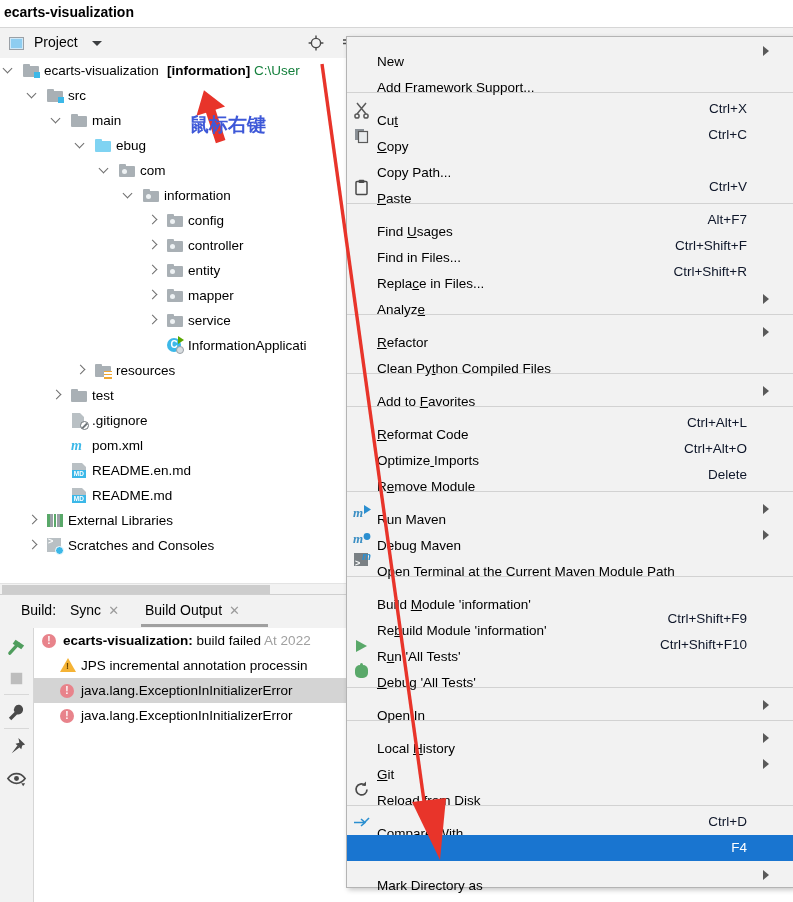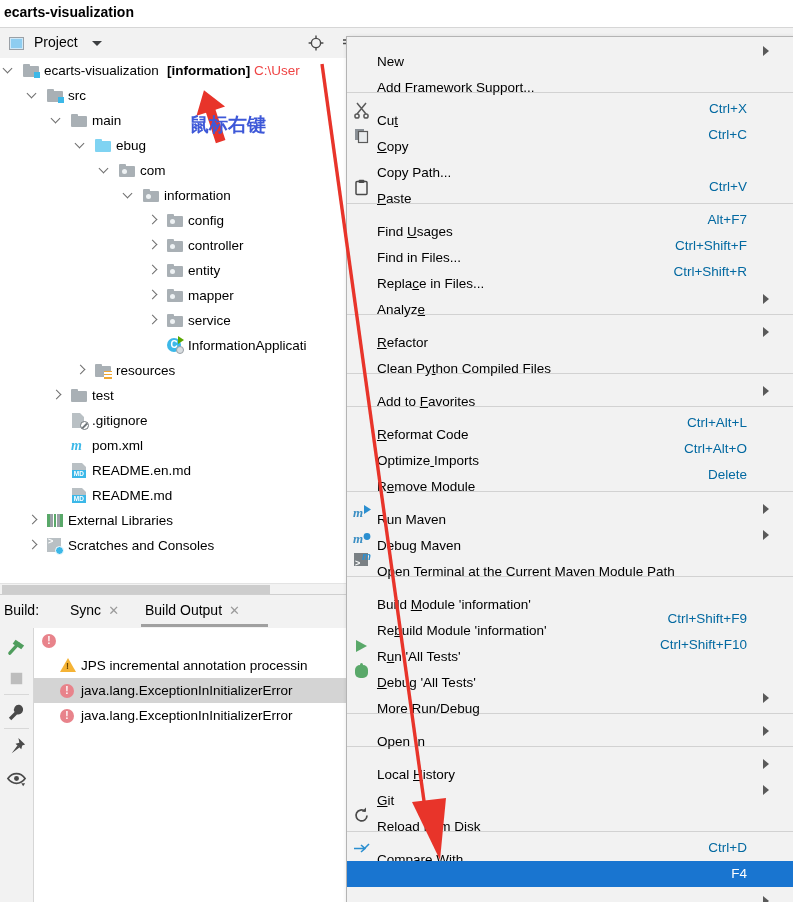--- a/index.html
+++ b/index.html
@@ -43,21 +43,21 @@
 
   
   #tree{
     position:absolute;left:0;top:58px;width:793px;height:525px;
     background:#ffffff;overflow:hidden;
   }
   .row{position:relative;height:25px;white-space:nowrap;}
   .row .lbl{
     position:absolute;top:4px;font-size:13.5px;color:#000;line-height:17px;
   }
-  .row .sub{color:#ef4444;font-weight:normal;}
+  .row .sub{color:#15803d;font-weight:normal;}
   .arrow{
     position:absolute;top:8px;width:9px;height:9px;
   }
   .arrow:before{
     content:"";position:absolute;left:1px;top:0px;width:6px;height:6px;
     border-right:1.7px solid #6e6e6e;border-bottom:1.7px solid #6e6e6e;
     transform:rotate(-45deg);
   }
   .arrow.down:before{transform:rotate(45deg);top:-1px;left:0px;}
 
@@ -146,21 +146,21 @@
 
   
   #build-panel{
     position:absolute;left:0;top:594px;width:793px;height:308px;background:#fff;
     border-top:1px solid #cfcfcf;
   }
   #build-tabs{
     position:absolute;left:0;top:0;width:793px;height:33px;background:#f2f2f2;
     border-bottom:1px solid #d6d6d6;
   }
-  #build-tabs .bl{position:absolute;left:4px;top:7px;font-size:14px;}
+  #build-tabs .bl{position:absolute;left:21px;top:7px;font-size:14px;}
   .btab{position:absolute;top:7px;font-size:14px;color:#000;text-align:right;}
   .btab .x{color:#9a9a9a;font-size:13px;margin-left:7px;}
   #tab-sync{left:70px;}
   #tab-build-output{left:145px;}
   #tab-underline{position:absolute;left:141px;top:29px;width:127px;height:3px;background:#a0a0a0;}
 
   #build-left-tools{
     position:absolute;left:0;top:33px;width:33px;height:275px;background:#f2f2f2;
     border-right:1px solid #d6d6d6;
   }
@@ -192,21 +192,21 @@
     position:absolute;left:346px;top:36px;width:446px;
     background:#f2f2f2;border:1px solid #b4b4b4;
     box-shadow:2px 2px 5px rgba(0,0,0,.22);
     z-index:50;
     font-size:13.5px;
   }
   .mi{position:relative;height:26px;line-height:26px;white-space:nowrap;cursor:default;}
   .mi.hl{background:#1975d0;}
   .mi .mlabel{position:absolute;left:30px;top:0;color:#000;margin-top:12px;}
   .mi.hl .mlabel{color:#fff;}
-  .mi .mkey{position:absolute;right:46px;top:0;color:#0369a1;}
+  .mi .mkey{position:absolute;right:46px;top:0;color:#0f172a;}
   .mi.hl .mkey{color:#fff;}
   .mi .msub{
     position:absolute;right:24px;top:9px;width:0;height:0;
     border-top:5px solid transparent;border-bottom:5px solid transparent;border-left:6px solid #5a5a5a;
   }
   .mi .mico{position:absolute;left:5px;top:4px;width:19px;height:19px;}
   .msep{height:1px;background:#d2d2d2;margin:3px 0;}
   .u{text-decoration:underline;}
   .i-mvn{
     position:absolute;left:1px;top:1px;font-style:italic;font-weight:bold;font-size:13px;color:#3b8fc4;
@@ -462,20 +462,21 @@
     <svg class="ltool" style="top:140px" viewBox="0 0 22 22">
       <path d="M2 11s3.6-5 9-5 9 5 9 5-3.6 5-9 5-9-5-9-5z" fill="none" stroke="#4a4a4a" stroke-width="1.8"></path>
       <circle cx="11" cy="11" r="2.6" fill="#4a4a4a"></circle>
       <path d="M16 16l4 0-2 3z" fill="#4a4a4a"></path>
     </svg>
   </div>
 
   <div id="build-rows">
       <div class="brow">
         <div class="err-ic" style="left: 8px;">!</div>
+        <div class="btxt" style="left: 29px;"><b>ecarts-visualization:</b><span> build failed </span><span class="dim">At 2022</span></div>
       </div>
       <div class="brow">
         <div class="warn-ic" style="left: 26px;"></div>
         <div class="btxt" style="left: 47px;"><span>JPS incremental annotation processin</span></div>
       </div>
       <div class="brow sel">
         <div class="err-ic" style="left: 26px;">!</div>
         <div class="btxt" style="left: 47px;"><span>java.lang.ExceptionInInitializerError</span></div>
       </div>
       <div class="brow">
@@ -611,24 +612,20 @@
       </div>
       <div class="mlabel">R<span class="u">u</span>n 'All Tests'</div>
       <div class="mkey">Ctrl+Shift+F10</div>
     </div>
     <div class="mi">
       <div class="mico">
         <span class="i-bug"></span>
       </div>
       <div class="mlabel"><span class="u">D</span>ebug 'All Tests'</div>
     </div>
-    <div class="mi">
-      <div class="mlabel">More Run/Debug</div>
-      <div class="msub"></div>
-    </div>
     <div class="msep"></div>
     <div class="mi">
       <div class="mlabel">Open In</div>
       <div class="msub"></div>
     </div>
     <div class="msep"></div>
     <div class="mi">
       <div class="mlabel">Local <span class="u">H</span>istory</div>
       <div class="msub"></div>
     </div>

